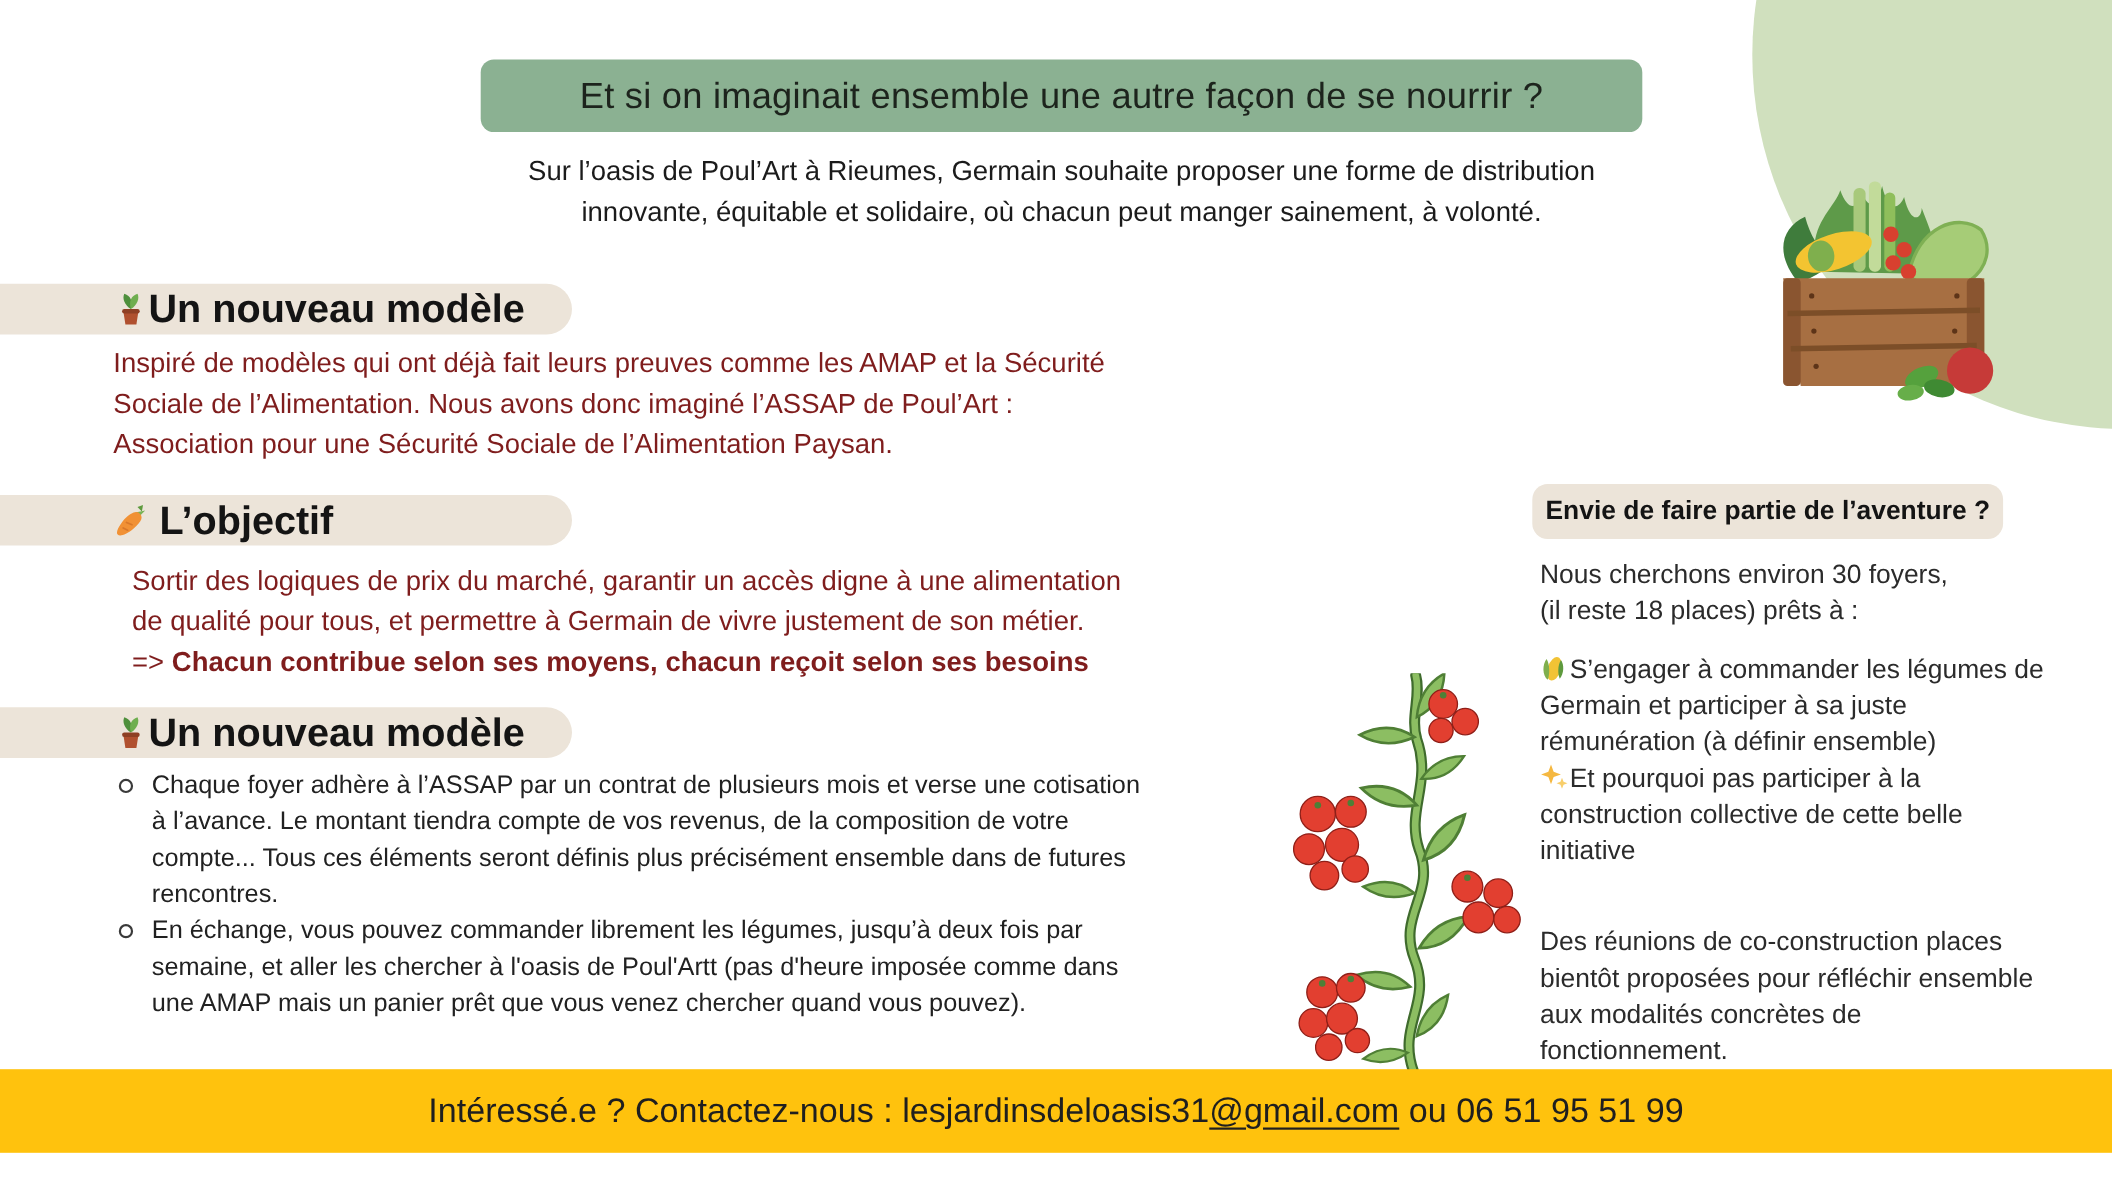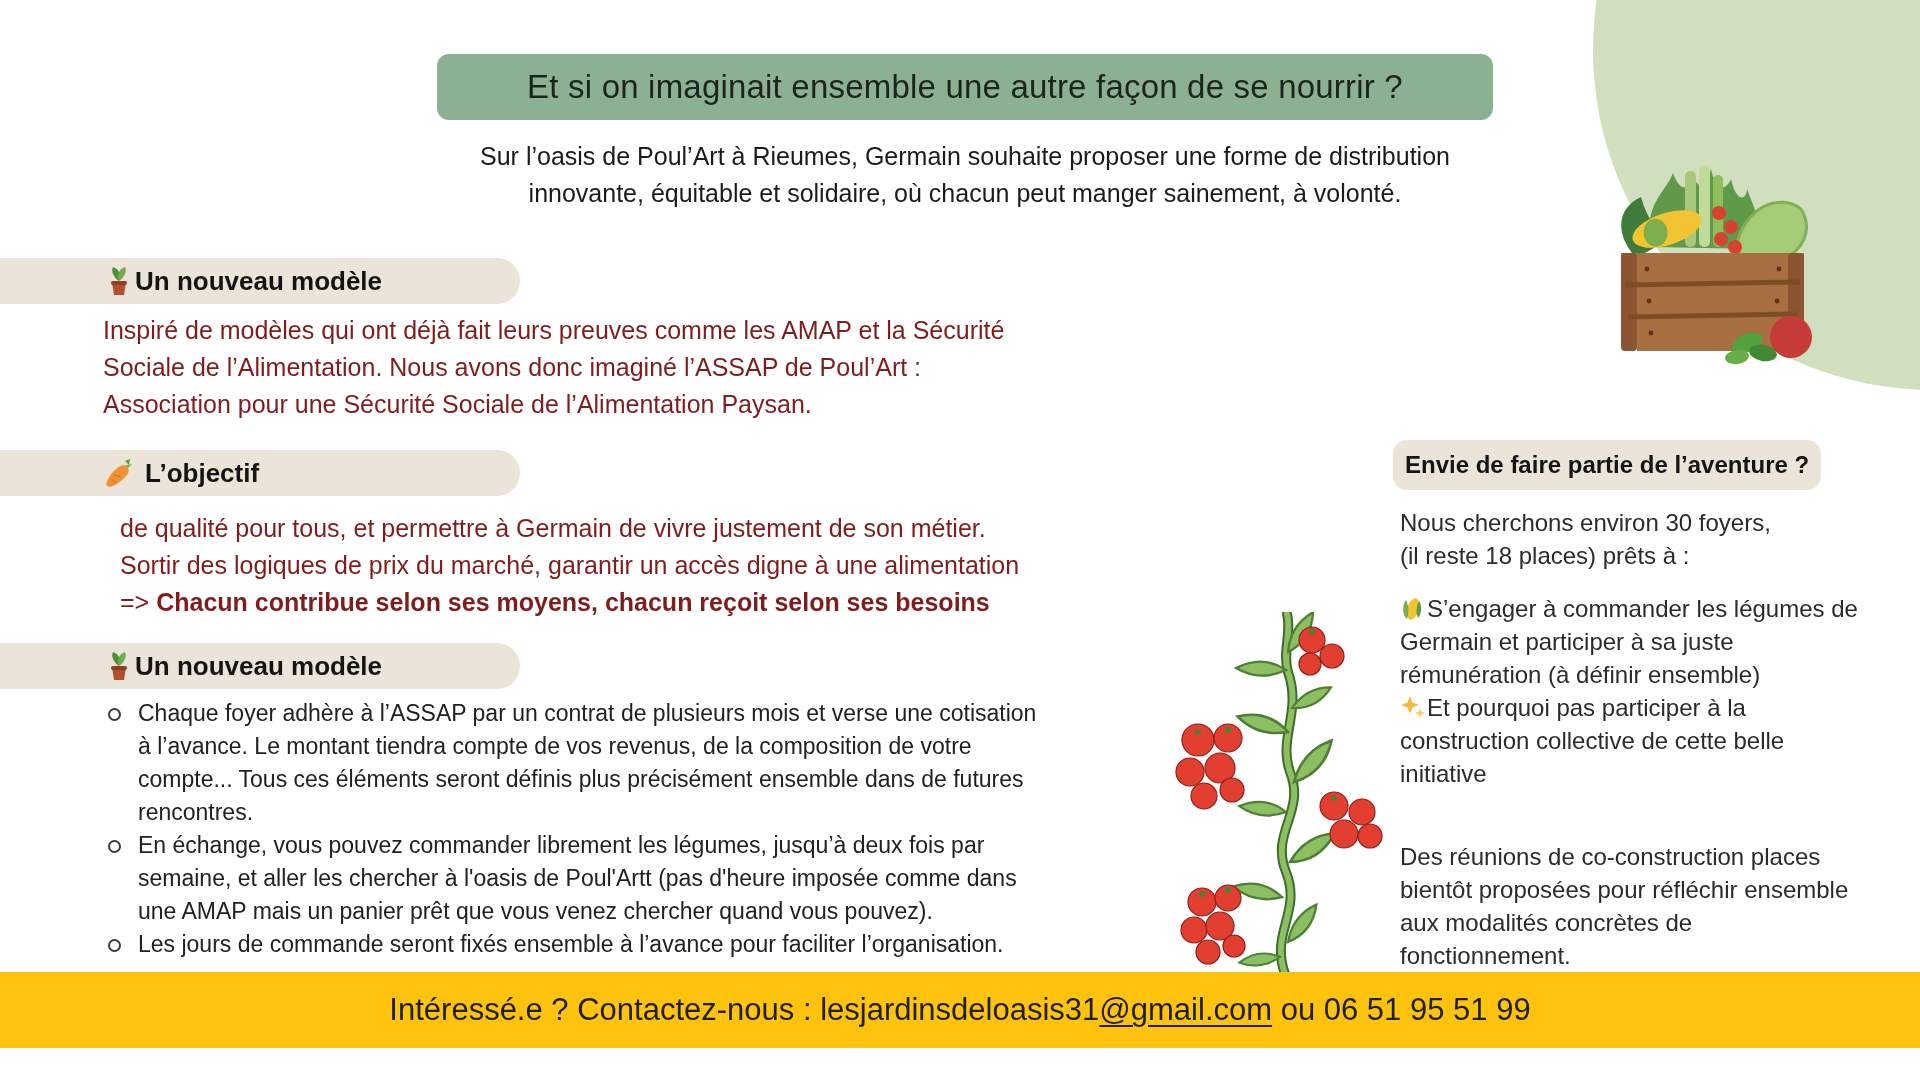--- a/index.html
+++ b/index.html
@@ -12,21 +12,21 @@
 
   
   .title-banner{position:absolute;left:437px;top:54px;width:1056px;height:66px;background:#8BB192;border-radius:12px;display:flex;align-items:center;justify-content:center;}
   .title-banner span{font-size:33px;color:#1d241d;letter-spacing:.2px;}
 
   
   .intro{position:absolute;left:375px;top:138px;width:1180px;text-align:center;font-size:25px;line-height:37px;color:#1b1b1b;}
 
   
   .pill-left{position:absolute;left:0;width:520px;height:46px;background:#ECE4D9;border-radius:0 24px 24px 0;display:flex;align-items:center;padding-left:103px;box-sizing:border-box;}
-  .pill-left .label{font-size:26px;font-weight:700;color:#141414;}
+  .pill-left .label{font-size:36px;font-weight:700;color:#141414;}
   .pill-icon{width:32px;height:32px;flex:0 0 auto;}
 
   .body-text{color:#7f1d1d;font-size:25px;line-height:37px;}
   .para1{position:absolute;left:103px;top:312px;}
   .objective{position:absolute;left:120px;top:510px;}
   .objective .bold{font-weight:700;}
 
   .bullets{position:absolute;left:100px;top:697px;font-size:23px;line-height:33px;color:#212121;}
   .bullet{position:relative;padding-left:38px;}
   .bullet-dot{position:absolute;left:8px;top:11px;width:9px;height:9px;border:2px solid #3a3a3a;border-radius:50%;background:transparent;}
@@ -116,22 +116,22 @@
     <svg class="pill-icon" style="margin-right:10px;" viewBox="0 0 32 32">
       <path d="M22,4 L27,2 L26,8 Z" fill="#5E9A3E"></path>
       <path d="M20,9 L29,7 L24,12 Z" fill="#79B354"></path>
       <path d="M23,9 C28,13 26,17 18,24 C12,29 6,31 4,29 C2,27 5,21 10,15 C15,10 20,7 23,9 Z" fill="#F19135"></path>
       <path d="M12,18 L17,20 M9,23 L13,25" stroke="#D9782A" stroke-width="1.6" stroke-linecap="round"></path>
     </svg>
     <span class="label">L’objectif</span>
   </div>
 
   <div class="objective body-text">
+    <div class="line">Sortir des logiques de prix du marché, garantir un accès digne à une alimentation</div>
     <div class="line">de qualité pour tous, et permettre à Germain de vivre justement de son métier.</div>
-    <div class="line">Sortir des logiques de prix du marché, garantir un accès digne à une alimentation</div>
     <div class="line"><span>=&gt; </span><span class="bold">Chacun contribue selon ses moyens, chacun reçoit selon ses besoins</span></div>
   </div>
 
   <div class="pill-left" style="top:643px;">
     <svg class="pill-icon" viewBox="0 0 32 32">
       <path d="M16,16 C10,12 8,6 10,2 C16,4 18,9 16,16 Z" fill="#4E8F3C"></path>
       <path d="M16,16 C22,12 24,6 22,2 C16,4 14,9 16,16 Z" fill="#6FAE4F"></path>
       <path d="M9,17 L23,17 L21,30 L11,30 Z" fill="#B0502F"></path>
       <rect x="8" y="16" width="16" height="4" rx="2" fill="#8E3F24"></rect>
     </svg>
@@ -144,24 +144,20 @@
       <div class="line">Chaque foyer adhère à l’ASSAP par un contrat de plusieurs mois et verse une cotisation</div>
       <div class="line">à l’avance. Le montant tiendra compte de vos revenus, de la composition de votre</div>
       <div class="line">compte... Tous ces éléments seront définis plus précisément ensemble dans de futures</div>
       <div class="line">rencontres.</div>
     </div>
     <div class="bullet">
       <span class="bullet-dot"></span>
       <div class="line">En échange, vous pouvez commander librement les légumes, jusqu’à deux fois par</div>
       <div class="line">semaine, et aller les chercher à l'oasis de Poul'Artt (pas d'heure imposée comme dans</div>
       <div class="line">une AMAP mais un panier prêt que vous venez chercher quand vous pouvez).</div>
-    </div>
-    <div class="bullet">
-      <span class="bullet-dot"></span>
-      <div class="line">Les jours de commande seront fixés ensemble à l’avance pour faciliter l’organisation.</div>
     </div>
   </div>
 
   <div class="aside-pill">
     <span>Envie de faire partie de l’aventure ?</span>
   </div>
 
   <div class="aside-intro aside-text">
     <div class="line">Nous cherchons environ 30 foyers,</div>
     <div class="line">(il reste 18 places) prêts à :</div>

